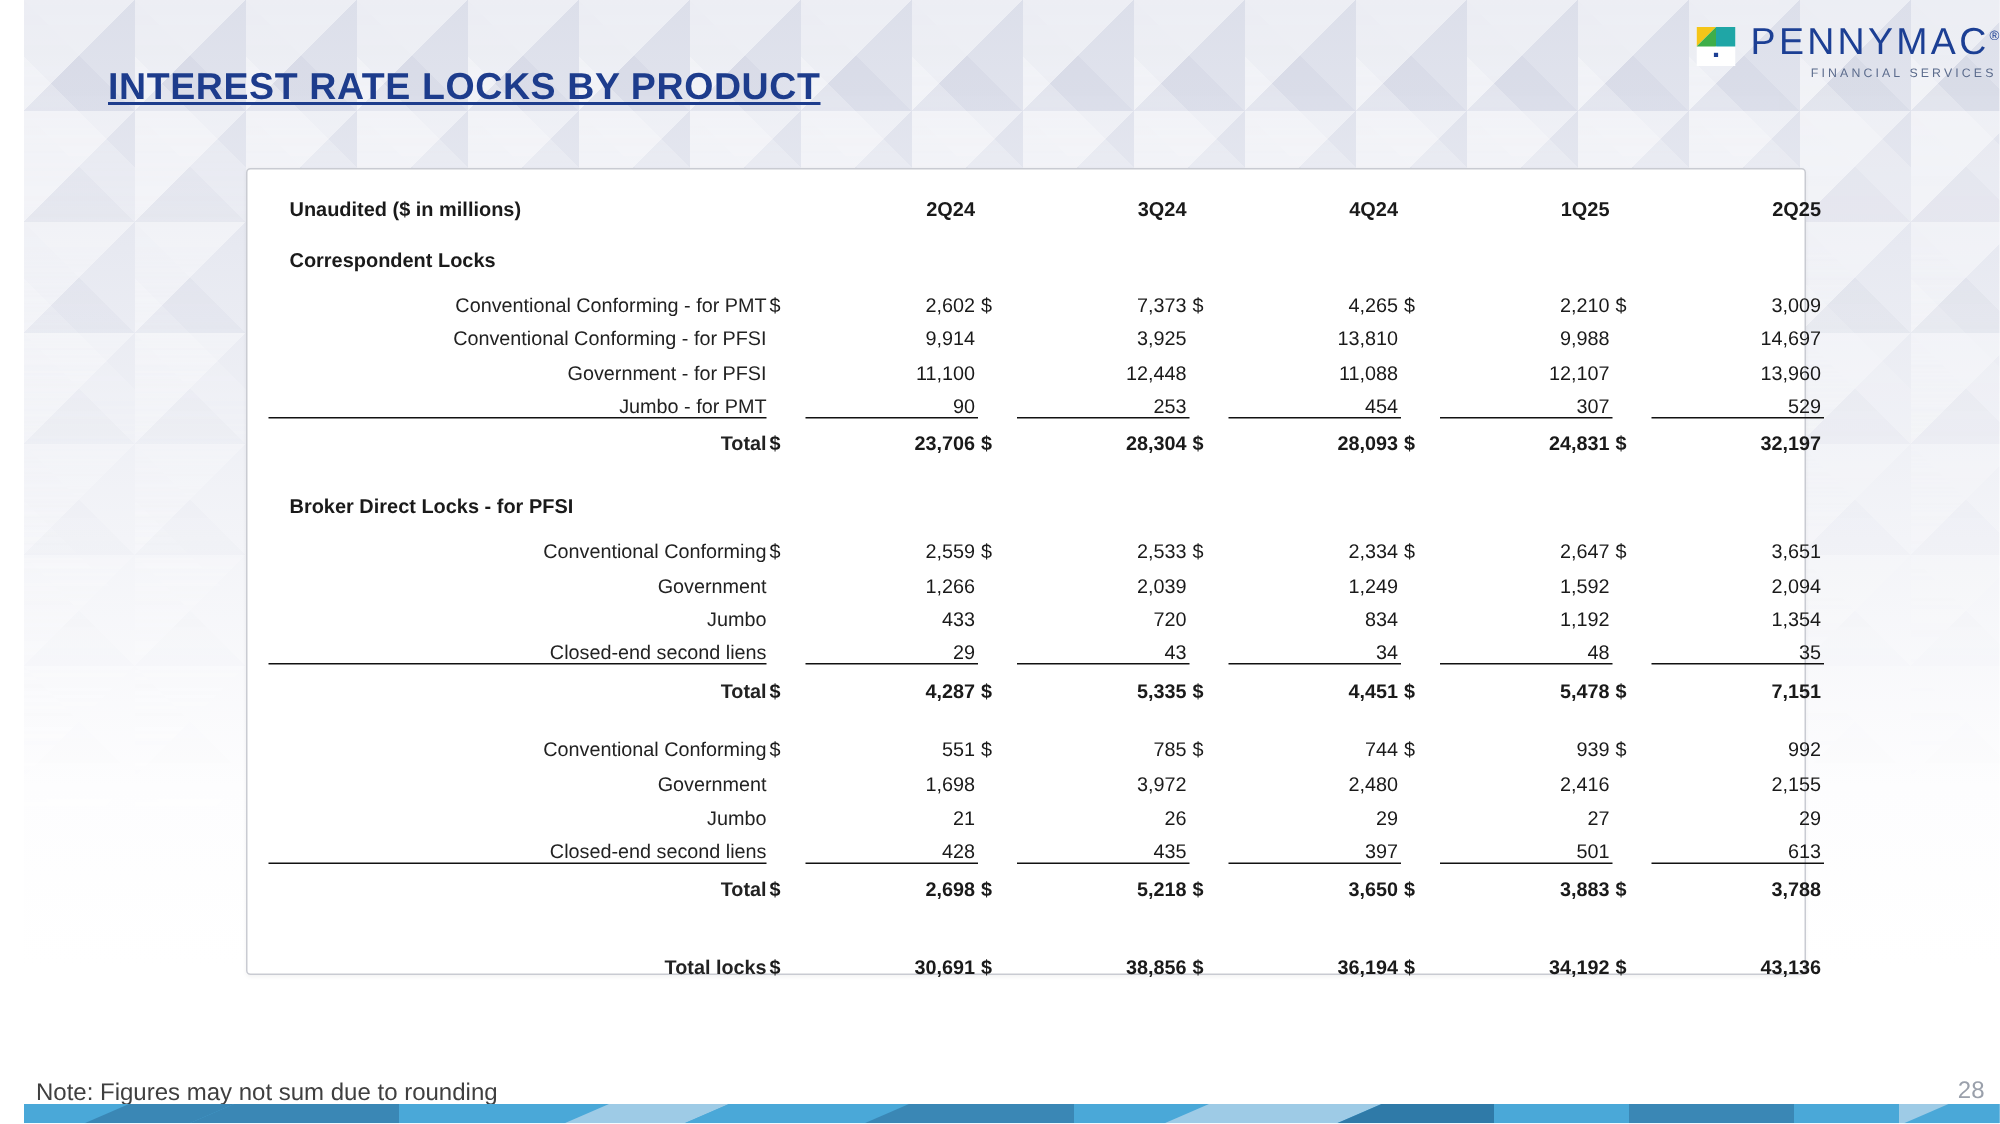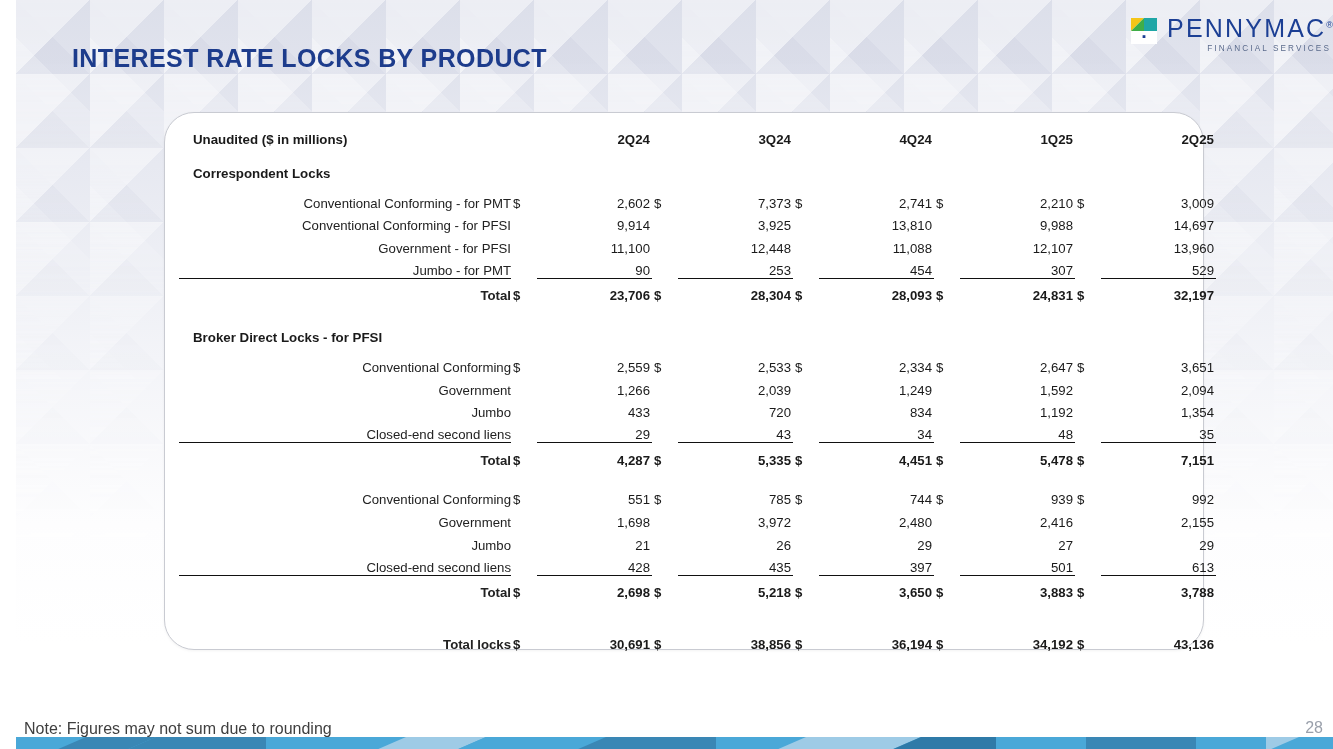--- a/index.html
+++ b/index.html
@@ -101,32 +101,33 @@
 
   
   .page-title {
     position: absolute;
     left: 56px;
     top: 44px;
     font-size: 25px;
     font-weight: bold;
     color: #1d3c8c;
     letter-spacing: 0.4px;
+    text-decoration: underline;
   }
 
   
   .card {
     position: absolute;
     left: 148px;
     top: 112px;
     width: 1040px;
     height: 538px;
     background: #ffffff;
     border: 1px solid #c9cbd2;
-    border-radius: 30px;
+    border-radius: 3px;
     box-shadow: 0 1px 3px rgba(0,0,0,0.05);
     padding: 12px 16px 0 14px;
   }
 
   
   table.locks {
     width: 100%;
     border-collapse: collapse;
     font-size: 13.2px;
     color: #1a1a1a;
@@ -285,21 +286,21 @@
           <tr class="row-section">
             <td colspan="11">Correspondent Locks</td>
           </tr>
           <tr class="row-item">
             <td class="lbl">Conventional Conforming - for PMT</td>
             <td class="cur">$</td>
             <td class="val">2,602</td>
             <td class="cur">$</td>
             <td class="val">7,373</td>
             <td class="cur">$</td>
-            <td class="val">2,741</td>
+            <td class="val">4,265</td>
             <td class="cur">$</td>
             <td class="val">2,210</td>
             <td class="cur">$</td>
             <td class="val">3,009</td>
           </tr>
           <tr class="row-item">
             <td class="lbl">Conventional Conforming - for PFSI</td>
             <td class="cur"></td>
             <td class="val">9,914</td>
             <td class="cur"></td>

